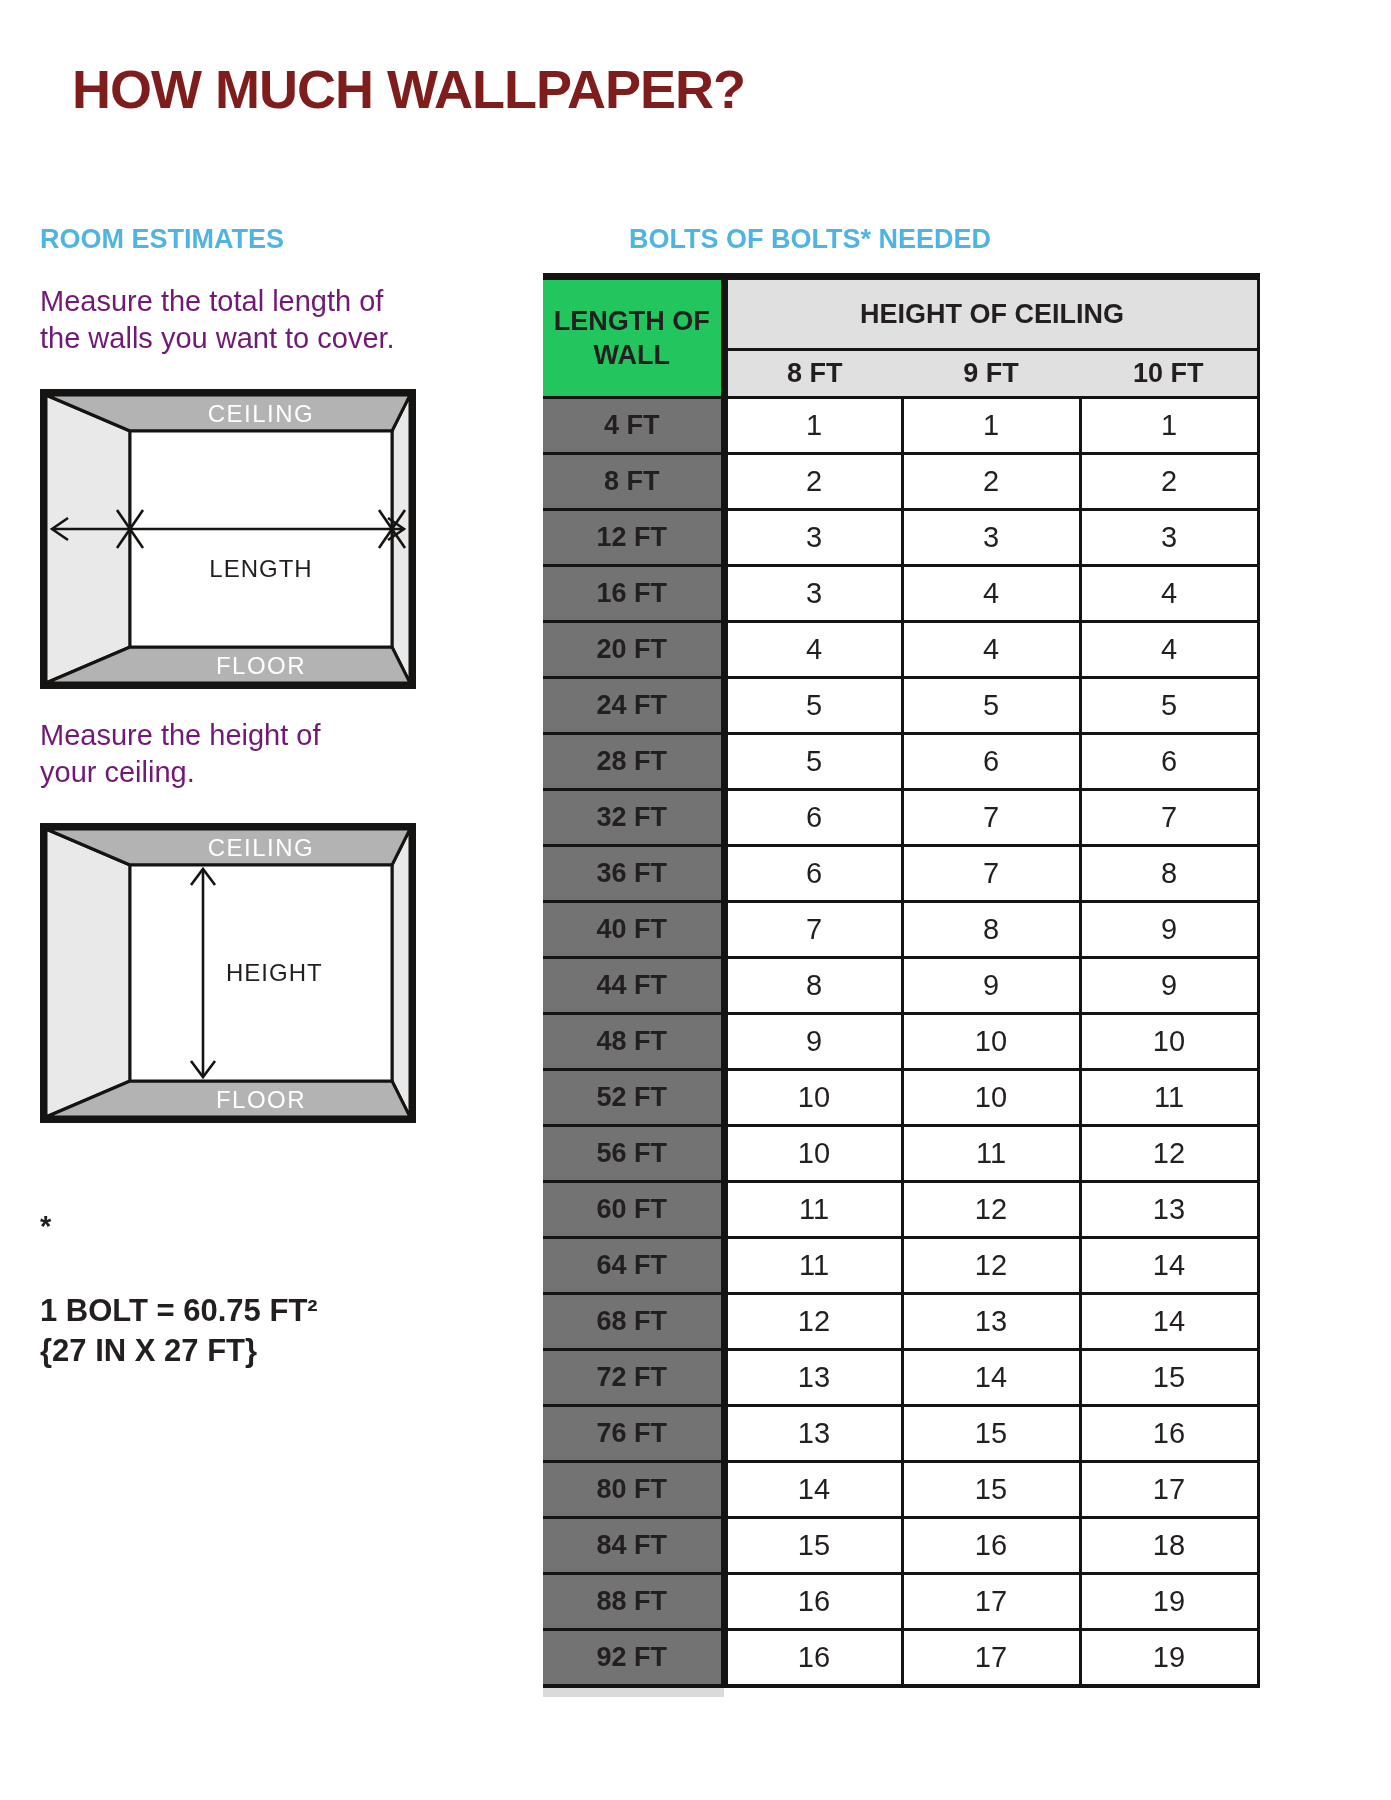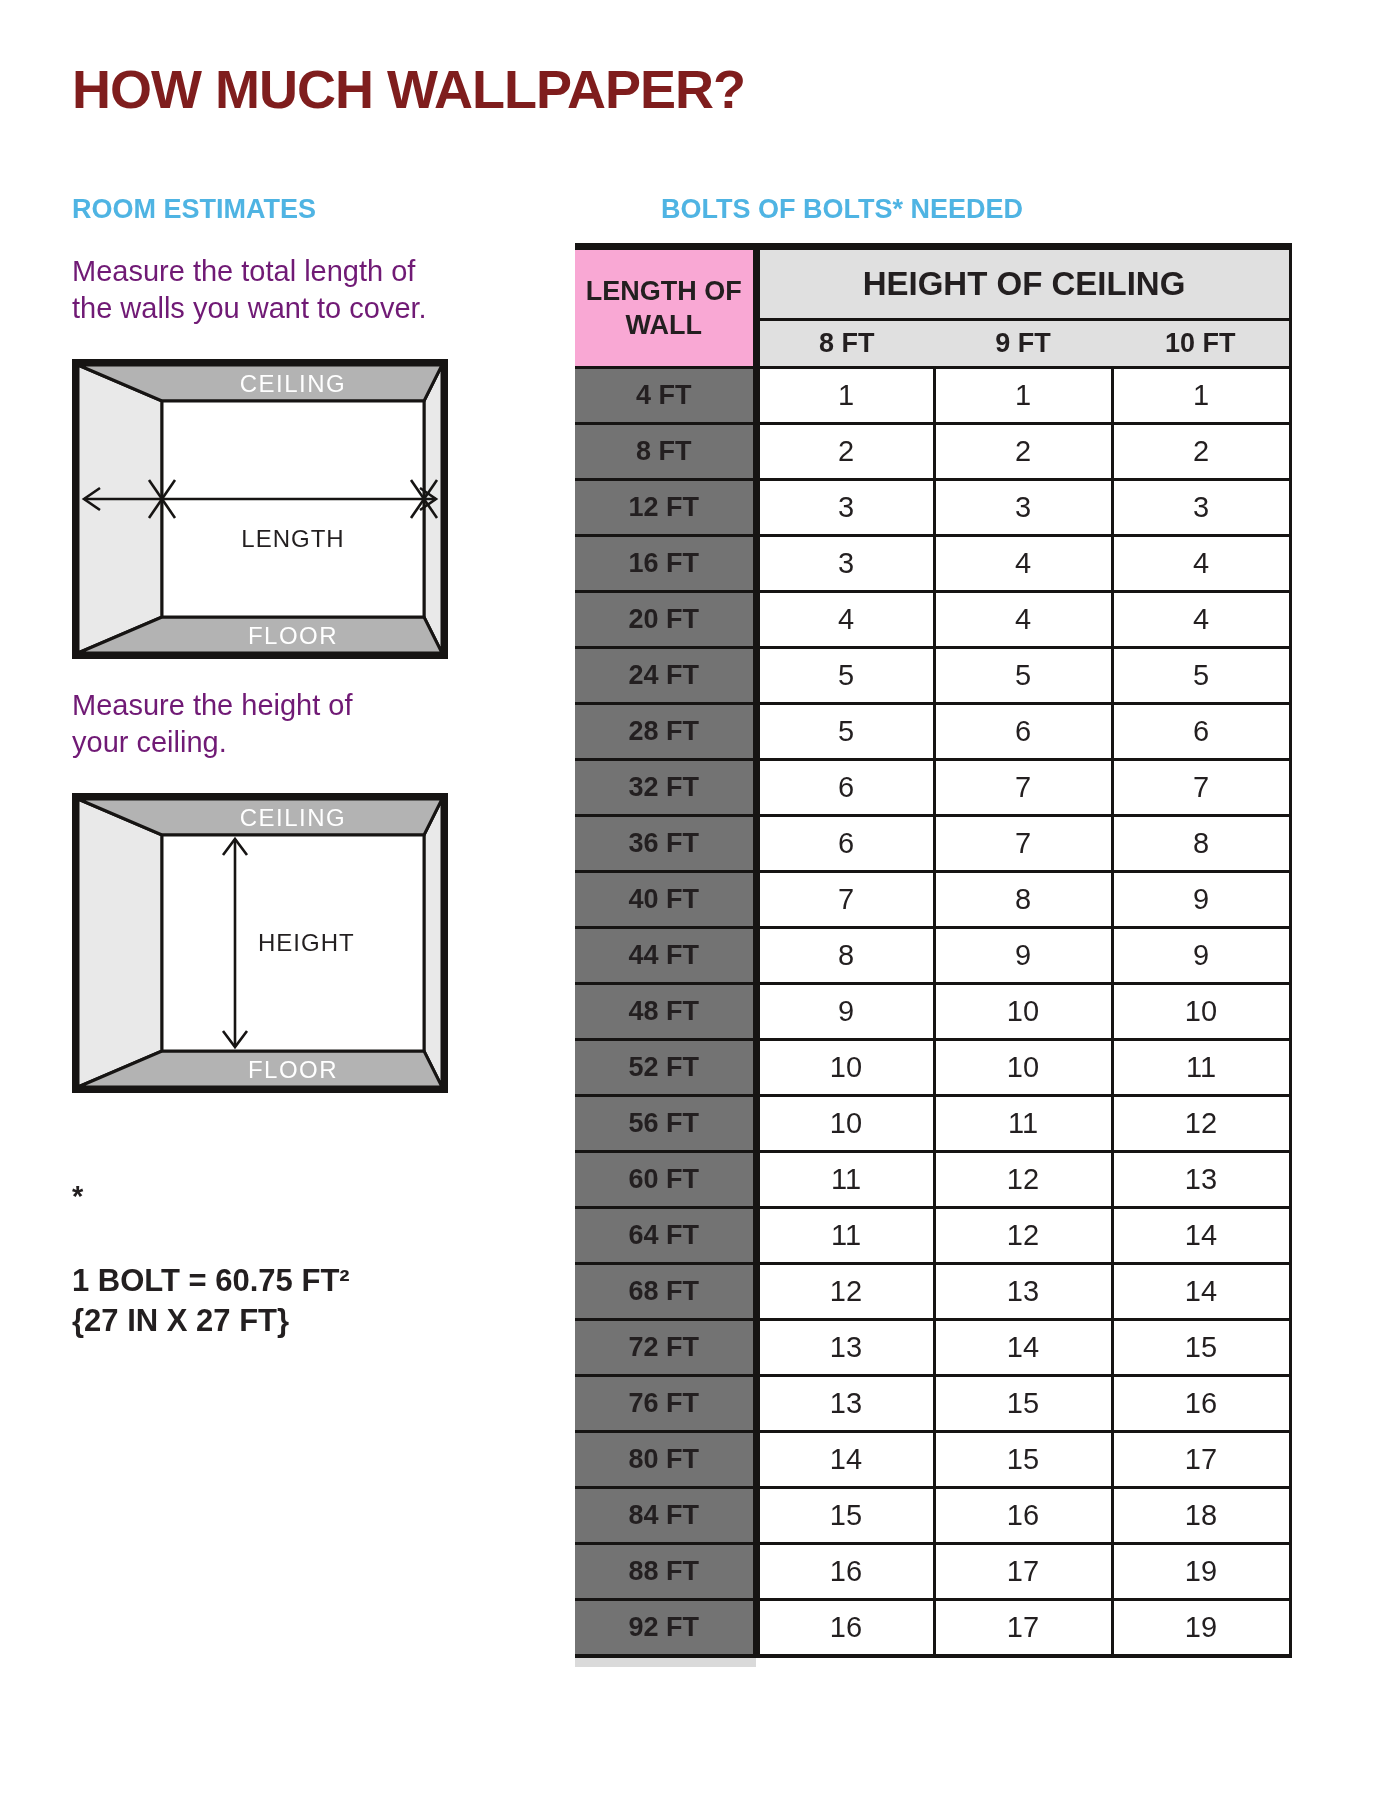--- a/index.html
+++ b/index.html
@@ -12,21 +12,21 @@
   .page { width: 1391px; height: 1800px; overflow: hidden; background: #fff; }
 
   .page-title {
     margin: 58px 0 0 72px;
     font-size: 54px;
     font-weight: bold;
     letter-spacing: -1px;
     color: #7f1d1d;
   }
 
-  .columns { display: flex; margin-top: 74px; padding-left: 72px; }
+  .columns { display: flex; margin-top: 104px; padding-left: 40px; }
   .left-col { width: 400px; flex: 0 0 400px; }
   .right-col { margin-left: 103px; width: 740px; flex: 0 0 740px; }
 
   .section-heading {
     font-size: 27px;
     font-weight: bold;
     color: #4fb4e3;
     letter-spacing: 0;
   }
   .table-heading { margin-left: 86px; white-space: nowrap; }
@@ -73,33 +73,33 @@
   }
   .bolts-table col.c-label { width: 181px; }
   .bolts-table col.c-val   { width: 178px; }
 
   .bolts-table th, .bolts-table td {
     text-align: center;
     vertical-align: middle;
     padding: 0;
   }
   .lw-cell {
-    background: #f9a8d4;
+    background: #22c55e;
     border-right: 7px solid #161413;
     border-bottom: 3px solid #161413;
     font-size: 27px;
     font-weight: bold;
     line-height: 34px;
     padding: 0 24px;
   }
   .hoc-cell {
     background: #e0e0e0;
     border-bottom: 3px solid #161413;
     height: 73px;
-    font-size: 33px;
+    font-size: 27px;
     font-weight: bold;
   }
   .sub-th {
     background: #e0e0e0;
     border-bottom: 3px solid #161413;
     height: 48px;
     font-size: 27px;
     font-weight: bold;
   }
   .bolts-table td.row-label {

